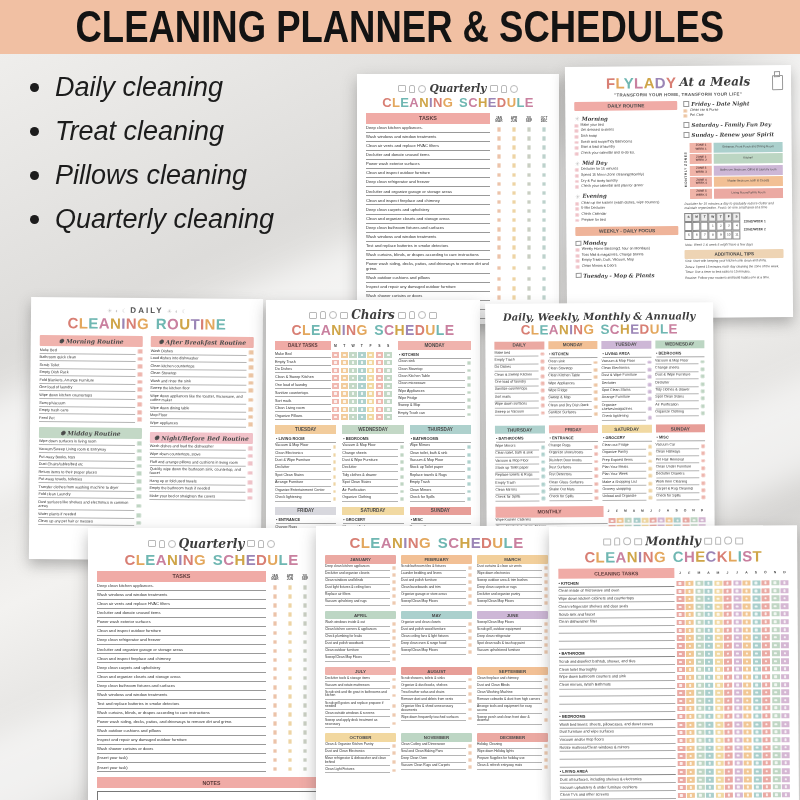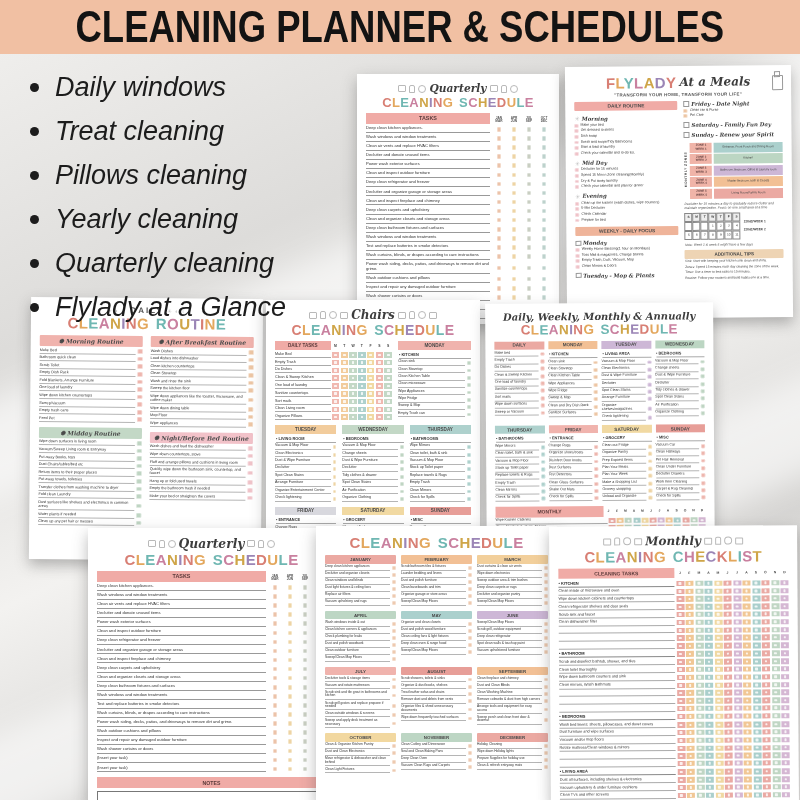--- a/index.html
+++ b/index.html
@@ -92,41 +92,33 @@
 <div class="fold" style="left:-100px;top:180px"></div>
 <div class="fold" style="left:-200px;top:560px"></div>
 
 <div class="banner" id="banner" style="background: rgb(241, 192, 163);">
   <span>CLEANING PLANNER &amp; SCHEDULES</span>
 </div>
 
 <ul class="features" id="features">
     <li>
       <span class="dot"></span>
-      <span>Daily windows</span>
+      <span>Daily cleaning</span>
     </li>
     <li>
       <span class="dot"></span>
       <span>Treat cleaning</span>
     </li>
     <li>
       <span class="dot"></span>
       <span>Pillows cleaning</span>
     </li>
     <li>
       <span class="dot"></span>
-      <span>Yearly cleaning</span>
-    </li>
-    <li>
-      <span class="dot"></span>
       <span>Quarterly cleaning</span>
-    </li>
-    <li>
-      <span class="dot"></span>
-      <span>Flylady at a Glance</span>
     </li>
   </ul>
 
 <div class="card" id="c-qt" style="left:357px;top:74px;width:202px;height:250px;z-index:1">
   <div class="t-row">
       <i class="dd dd1"></i>
       <i class="dd dd2"></i>
       <i class="dd dd3"></i>
     <span class="t-script" style="font-size:10.66px">Quarterly</span>
       <i class="dd dd1"></i>

